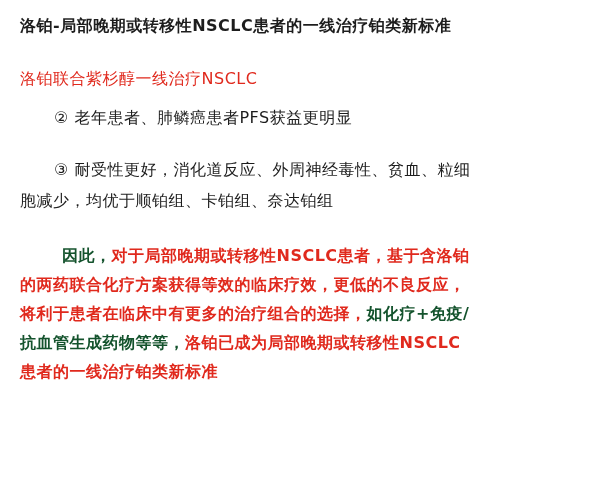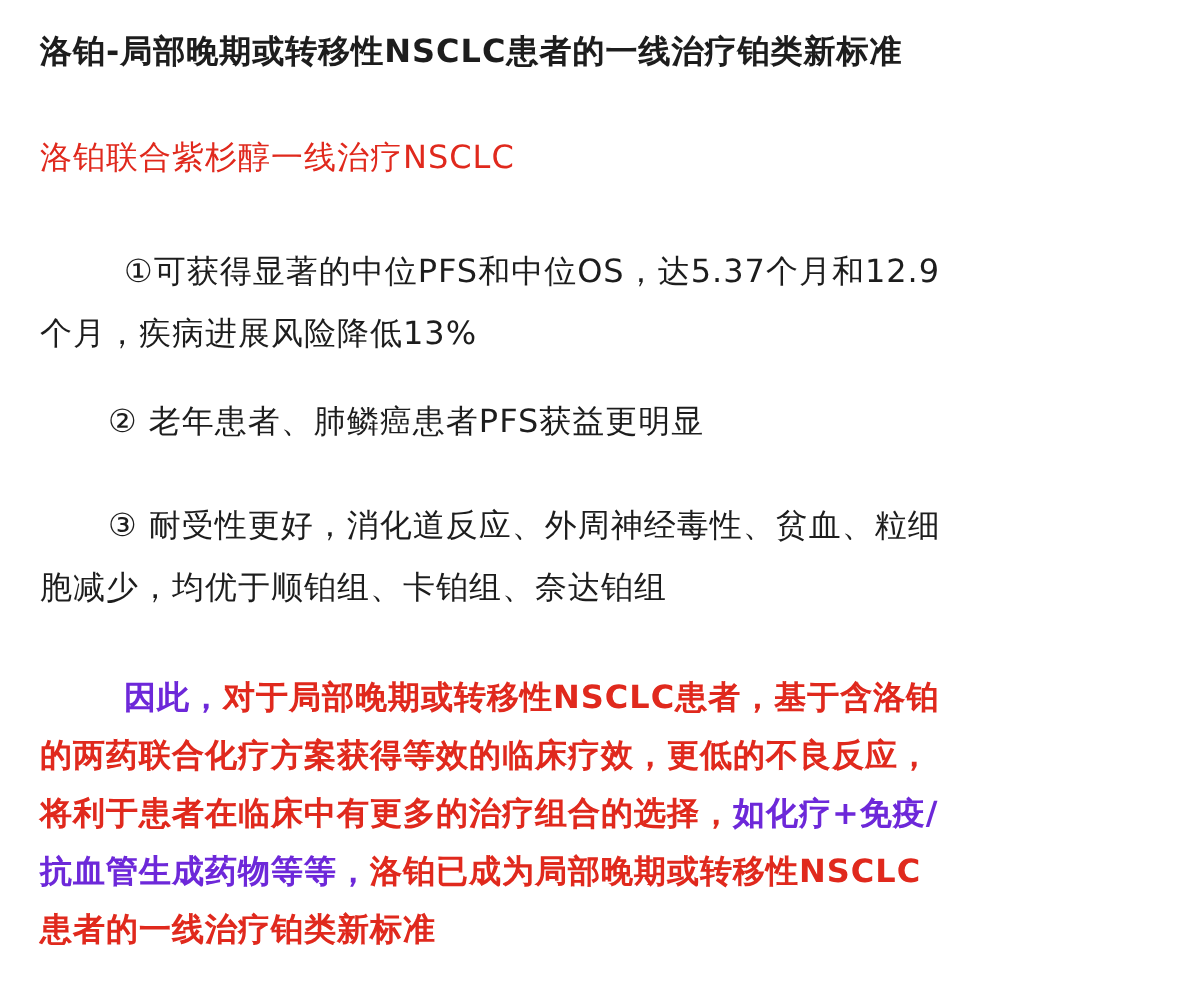--- a/index.html
+++ b/index.html
@@ -45,33 +45,32 @@
   .point-3 { margin-top: 21px; text-indent: 34px; }
   .point-4 { margin-top: 21px; text-indent: 30px; }
   .conclusion {
     margin-top: 25px;
     font-size: 16px;
     line-height: 29px;
     font-weight: bold;
     text-indent: 42px;
     letter-spacing: 0.5px;
   }
-  .c-black { color: #6d28d9; }
+  .c-black { color: #14532d; }
   .c-red { color: #e0291d; }
 </style>
 </head>
 <body>
 
 <div class="page">
 
   <div class="title">洛铂-局部晚期或转移性NSCLC患者的一线治疗铂类新标准</div>
 
   <div class="subtitle">洛铂联合紫杉醇一线治疗NSCLC</div>
 
-  <p class="point point-1">①可获得显著的中位PFS和中位OS，达5.37个月和12.9个月，疾病进展风险降低13%</p>
 
   <p class="point point-2">② 老年患者、肺鳞癌患者PFS获益更明显</p>
 
   <p class="point point-3">③ 耐受性更好，消化道反应、外周神经毒性、贫血、粒细胞减少，均优于顺铂组、卡铂组、奈达铂组</p>
 
 
   <p class="conclusion"><span class="c-black">因此，</span><span class="c-red">对于局部晚期或转移性NSCLC患者，基于含洛铂的两药联合化疗方案获得等效的临床疗效，更低的不良反应，将利于患者在临床中有更多的治疗组合的选择，</span><span class="c-black">如化疗+免疫/抗血管生成药物等等，</span><span class="c-red">洛铂已成为局部晚期或转移性NSCLC患者的一线治疗铂类新标准</span></p>
 
 </div>
 

